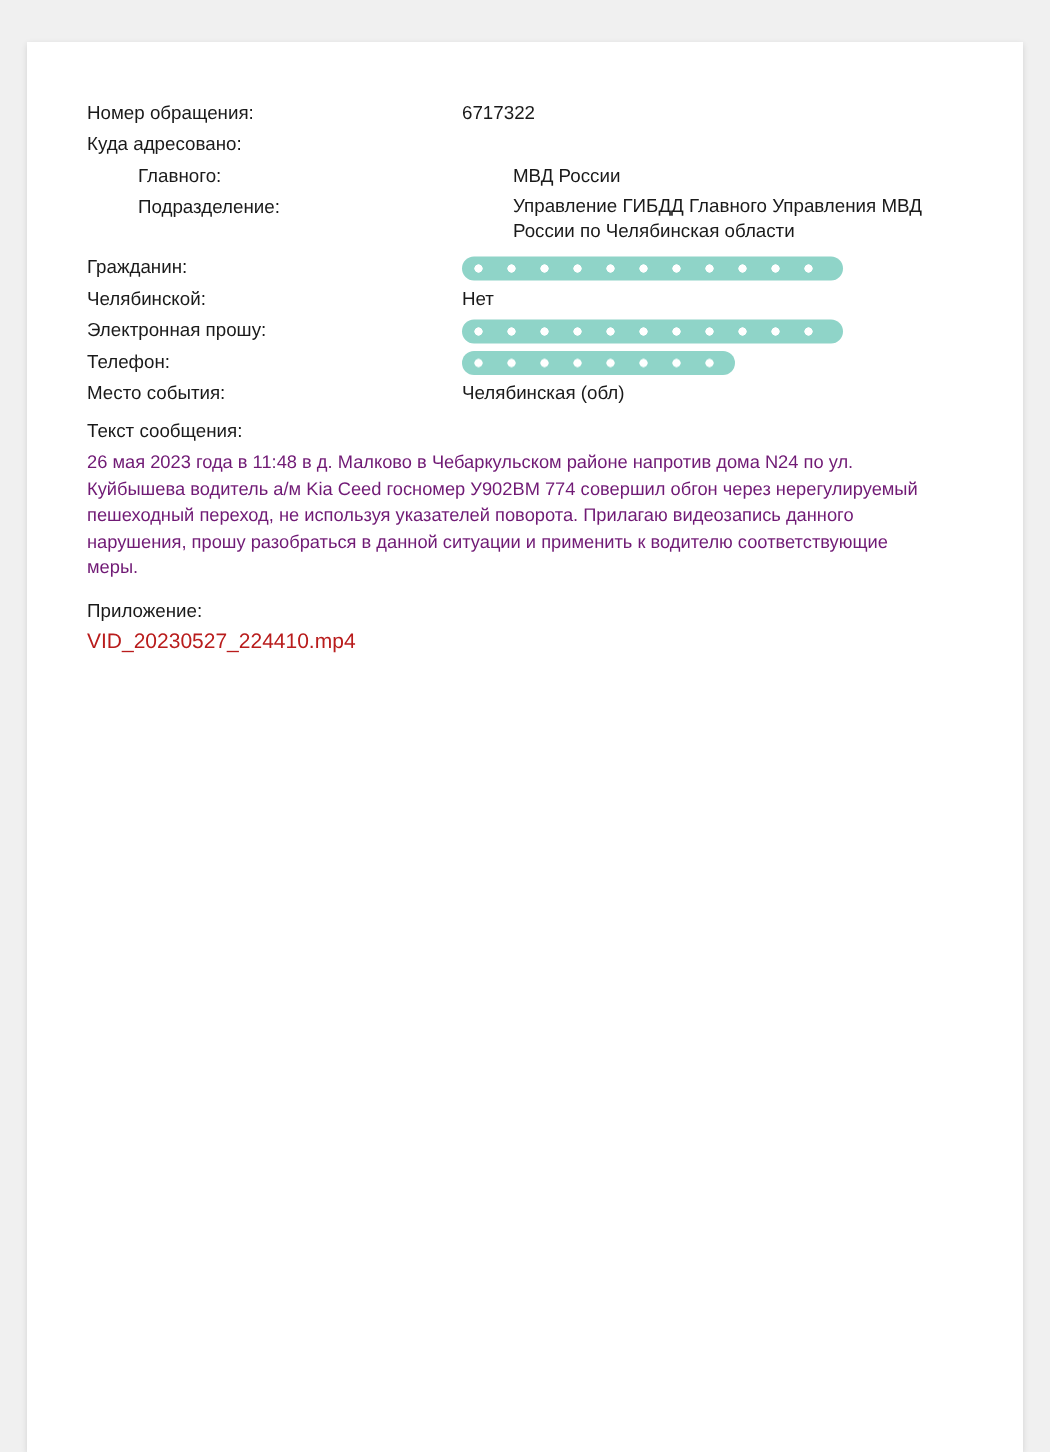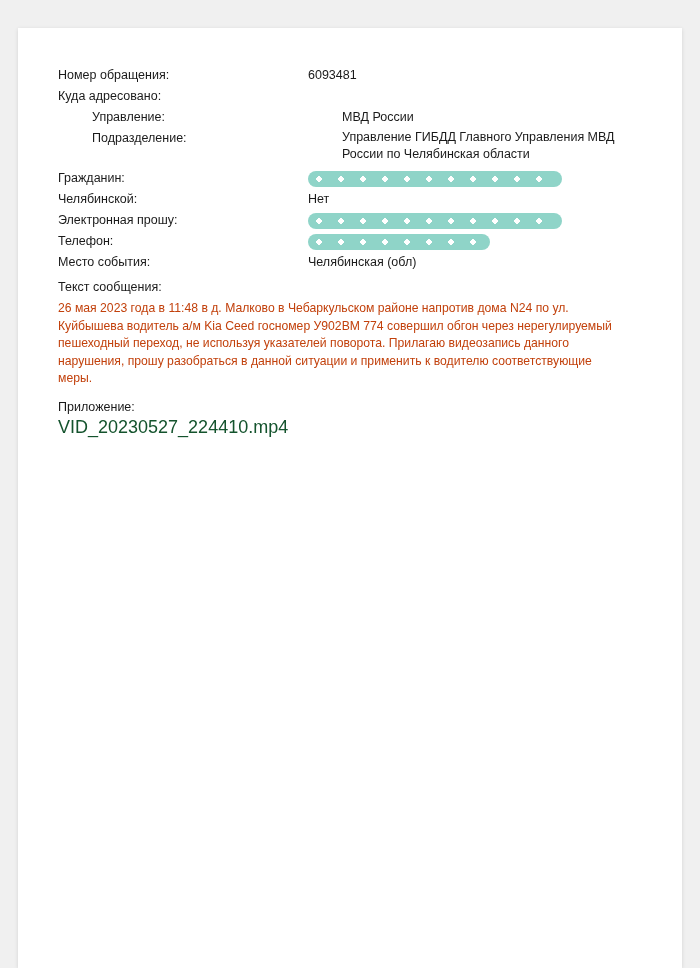--- a/index.html
+++ b/index.html
@@ -75,56 +75,56 @@
   .redact-2 { width: 182px; }
   .gap-before { margin-top: 6px; }
   .msg-label {
     font-size: 12.5px;
     color: #1a1a1a;
     line-height: 19px;
     margin-top: 6px;
   }
   .msg-body {
     font-size: 12.2px;
-    color: #c2410c;
+    color: #701a75;
     line-height: 17.5px;
     margin-top: 3px;
     width: 570px;
     text-align: left;
   }
   .attach-row {
     display: flex;
     align-items: center;
     margin-top: 10px;
   }
   .attach-file {
-    font-size: 18px;
-    color: #14532d;
+    font-size: 14px;
+    color: #b91c1c;
     line-height: 19px;
     margin-top: 1px;
   }
 </style>
 </head>
 <body>
 
 <div class="page">
   <div class="content">
 
     <div class="row">
       <div class="label">Номер обращения:</div>
-      <div class="value">6093481</div>
+      <div class="value">6717322</div>
     </div>
 
     <div class="row">
       <div class="label">Куда адресовано:</div>
       <div class="value"></div>
     </div>
 
     <div class="row">
-      <div class="label indent">Управление:</div>
+      <div class="label indent">Главного:</div>
       <div class="value">МВД России</div>
     </div>
 
     <div class="row">
       <div class="label indent">Подразделение:</div>
       <div class="value multiline">Управление ГИБДД Главного Управления МВД России по Челябинская области</div>
     </div>
 
     <div class="row gap-before">
       <div class="label">Гражданин:</div>

